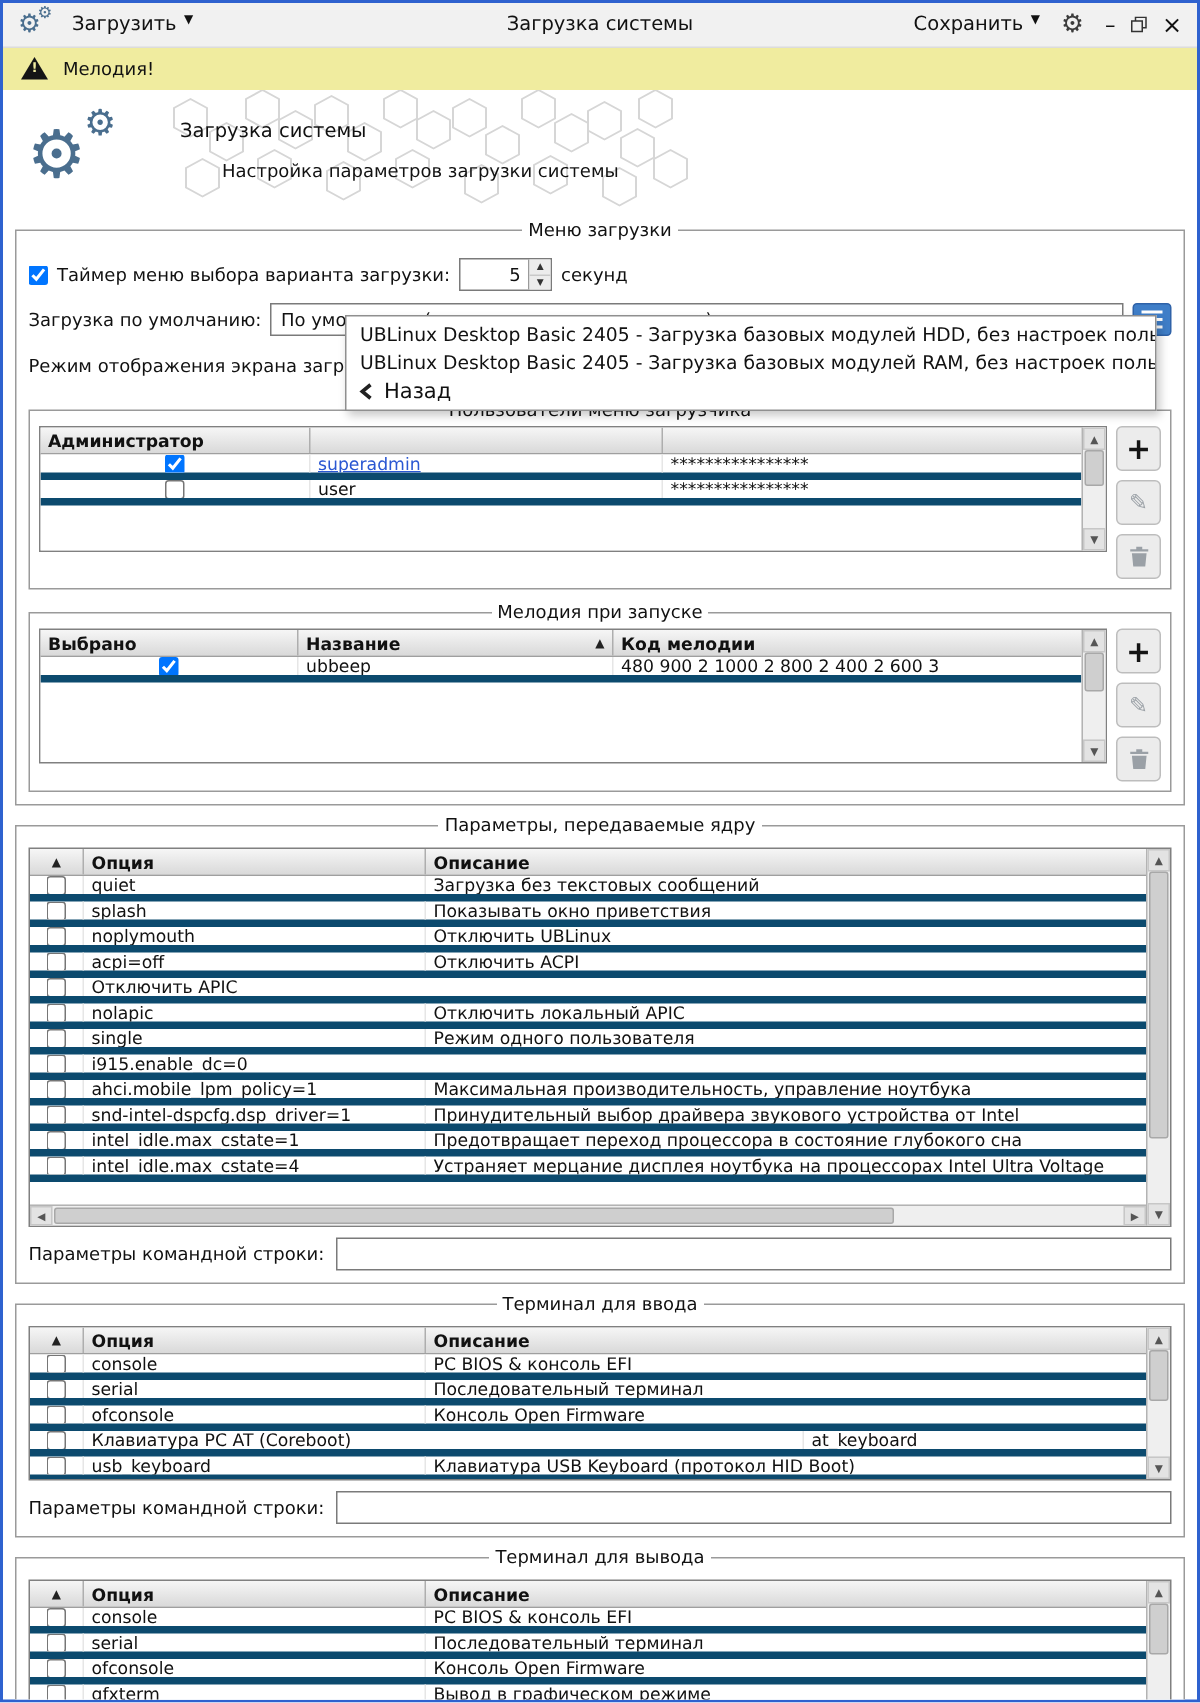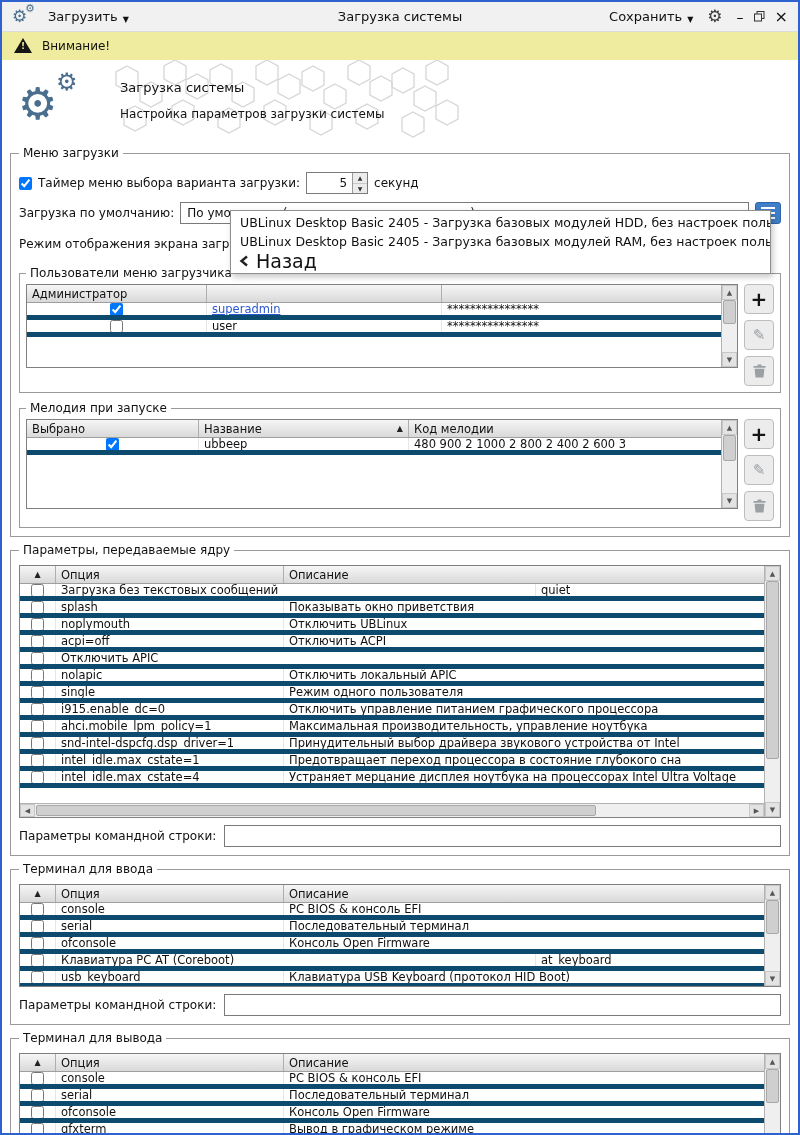--- a/index.html
+++ b/index.html
@@ -7,21 +7,21 @@
   body { font-family:"DejaVu Sans","Liberation Sans",sans-serif; font-size:12px; color:#111; }
   .window { width:800px; height:1135px; border:2px solid #2f62cf; background:#fff;
             position:relative; display:flex; flex-direction:column; overflow:hidden; }
 
   
   .titlebar { flex:0 0 30px; background:#f1f1f1; border-bottom:1px solid #dcdcdc;
               display:flex; align-items:center; padding:0 10px; position:relative; }
   .tb-left { display:flex; align-items:center; gap:10px; z-index:2; }
   .tb-right { margin-left:auto; display:flex; align-items:center; gap:14px; z-index:2; }
   .tb-title { position:absolute; left:0; right:0; text-align:center; font-size:13px; z-index:1; }
-  .menu-btn { display:flex; align-items:flex-end; gap:5px; font-size:13px; cursor:default; }
+  .menu-btn { display:flex; align-items:flex-start; gap:5px; font-size:13px; cursor:default; }
   .caret { font-size:8px; line-height:1; }
   .gears { position:relative; width:26px; height:22px; color:#4a6e8e; }
   .gears .g1 { position:absolute; left:0; top:2px; font-size:17px; line-height:1; }
   .gears .g2 { position:absolute; left:13px; top:-3px; font-size:11px; line-height:1; }
   .settings-gear { font-size:17px; color:#3c3c3c; line-height:1; }
   .winctl { display:flex; align-items:center; gap:10px; }
   .winctl .wmin { font-size:14px; line-height:1; }
   .winctl .wclose { font-size:16px; line-height:1; }
 
   
@@ -36,25 +36,25 @@
 
   
   .header { flex:0 0 80px; position:relative; overflow:hidden; background:#fff; }
   .hexbg { position:absolute; left:112px; top:0; z-index:0; }
   .logo { position:absolute; left:16px; top:10px; width:76px; height:62px; color:#4a6e8e; z-index:1; }
   .logo .g1 { position:absolute; left:0; top:12px; font-size:44px; line-height:1; }
   .logo .g2 { position:absolute; left:38px; top:0; font-size:24px; line-height:1; }
   .header-text { position:absolute; left:118px; top:20px; z-index:1; display:flex;
                  flex-direction:column; gap:12px; }
   .h-title { font-size:13px; }
-  .h-sub { font-size:12px; }
+  .h-sub { font-size:12px;margin-left:28px; }
 
   
   fieldset { border:1px solid #9a9a9a; margin:6px 8px 0; padding:4px 8px 8px; background:#fff; }
-  legend { font-size:12px; padding:0 4px; }
+  legend { font-size:12px; padding:0 4px;text-align:center; }
   fieldset.inner { margin:12px 0 0; padding:4px 6px 6px; }
 
   .row { display:flex; align-items:center; gap:6px; margin-top:8px; }
   .row.lbl-row { margin-top:10px; height:20px; }
   .spin { display:flex; width:62px; height:22px; border:1px solid #7a7a7a; background:#fff; }
   .spin-val { flex:1; display:flex; align-items:center; justify-content:flex-end; padding-right:5px; }
   .spin-btns { width:15px; border-left:1px solid #9a9a9a; display:flex; flex-direction:column; }
   .spin-btns span { flex:1; display:flex; align-items:center; justify-content:center;
     font-size:6px; color:#333; background:#ececec; }
   .spin-btns span:first-child { border-bottom:1px solid #c9c9c9; }
@@ -65,28 +65,28 @@
             justify-content:center; gap:3px; }
   .burger span { display:block; width:14px; height:2px; background:#fff; }
 
   
   .popup { position:absolute; left:228px; top:208px; width:541px; background:#fff;
            border:1px solid #8f8f8f; box-shadow:2px 3px 6px rgba(0,0,0,.22);
            z-index:40; padding:2px 0; }
   .popup-item { height:19px; display:flex; align-items:center; padding:0 9px;
                 font-size:12.5px; white-space:nowrap; overflow:hidden; }
   .popup-back { height:20px; display:flex; align-items:center; gap:7px; padding:0 8px;
-                font-size:19px;text-align:center; }
+                font-size:14px;text-align:center; }
 
   
   .pane { display:flex; gap:6px; align-items:flex-start; }
   .tbl { display:flex; border:1px solid #808080; background:#fff; flex:1; min-width:0; }
   .tbl-main { flex:1; display:flex; flex-direction:column; overflow:hidden; min-width:0; }
   .thead { display:flex; height:18px; background:linear-gradient(#f6f6f6,#d9d9d9);
-           border-bottom:1px solid #9f9f9f; flex:0 0 auto; }
+           border-bottom:1px solid #9f9f9f; flex:0 0 auto;font-weight:bold; }
   .th { display:flex; align-items:center; padding:0 5px; border-right:1px solid #aeaeae;
         font-size:11.5px; white-space:nowrap; overflow:hidden; }
   .th:last-child { border-right:none; }
   .tbody { flex:1; min-height:0; background:#fff; }
   .trow { display:flex; height:17px; border-bottom:5px solid #0c4a6e; }
   .td { display:flex; align-items:center; padding:0 5px; border-right:1px solid #e6e6e6;
         font-size:11.5px; white-space:nowrap; overflow:hidden; }
   .td:last-child { border-right:none; }
   .cbx { width:13px; height:13px; }
   .sort { font-size:8px; line-height:1; color:#222; }
@@ -159,21 +159,21 @@
         <span class="wclose">×</span>
       </span>
     </div>
   </div>
 
   <div class="warnbar">
     <span class="warn-icon">
       <span class="tri"></span>
       <span class="bang">!</span>
     </span>
-    <span>Внимание!</span>
+    <span>Мелодия!</span>
   </div>
 
   <div class="header">
     <svg class="hexbg" width="346" height="78">
       <defs>
         <polygon id="hx" points="11,0 22,6 22,19 11,25 0,19 0,6" fill="none" stroke="#d6d6d6" stroke-width="1.3"></polygon>
       </defs>
       <use href="#hx" x="2" y="6"></use>
         <use href="#hx" x="26" y="22"></use>
         <use href="#hx" x="10" y="46"></use>
@@ -350,22 +350,22 @@
             <span class="sort">▲</span>
           </div>
           <div class="th k2">Опция</div>
           <div class="th k3">Описание</div>
         </div>
         <div class="tbody">
           <div class="trow">
               <div class="td k1 center">
                 <input type="checkbox" class="cbx" style="">
               </div>
+              <div class="td k2">quiet</div>
               <div class="td k3">Загрузка без текстовых сообщений</div>
-              <div class="td k2">quiet</div>
             </div>
           <div class="trow">
               <div class="td k1 center">
                 <input type="checkbox" class="cbx" style="">
               </div>
               <div class="td k2">splash</div>
               <div class="td k3">Показывать окно приветствия</div>
             </div>
           <div class="trow">
               <div class="td k1 center">
@@ -399,21 +399,20 @@
                 <input type="checkbox" class="cbx" style="">
               </div>
               <div class="td k2">single</div>
               <div class="td k3">Режим одного пользователя</div>
             </div>
           <div class="trow">
               <div class="td k1 center">
                 <input type="checkbox" class="cbx" style="">
               </div>
               <div class="td k2">i915.enable_dc=0</div>
-              <div class="td k3">Отключить управление питанием графического процессора</div>
             </div>
           <div class="trow">
               <div class="td k1 center">
                 <input type="checkbox" class="cbx" style="">
               </div>
               <div class="td k2">ahci.mobile_lpm_policy=1</div>
               <div class="td k3">Максимальная производительность, управление ноутбука</div>
             </div>
           <div class="trow">
               <div class="td k1 center">

